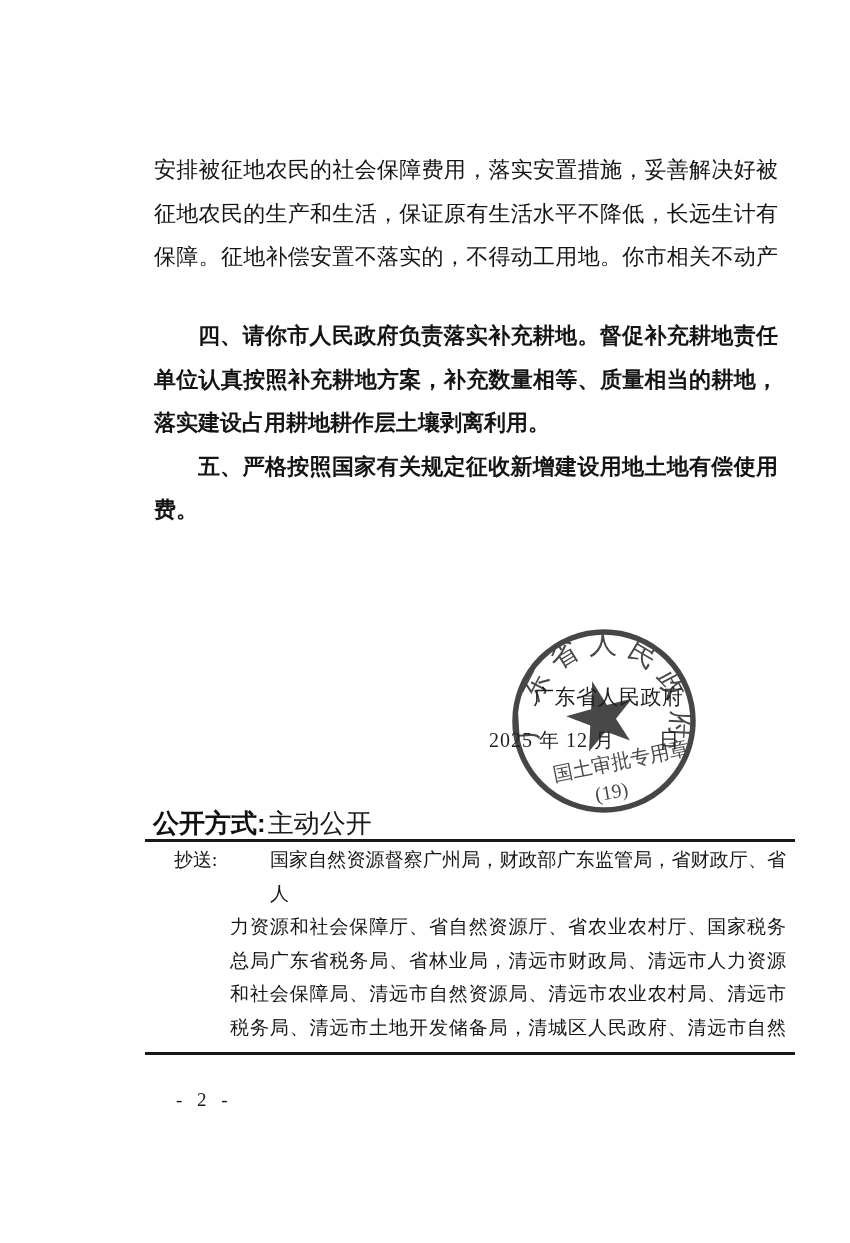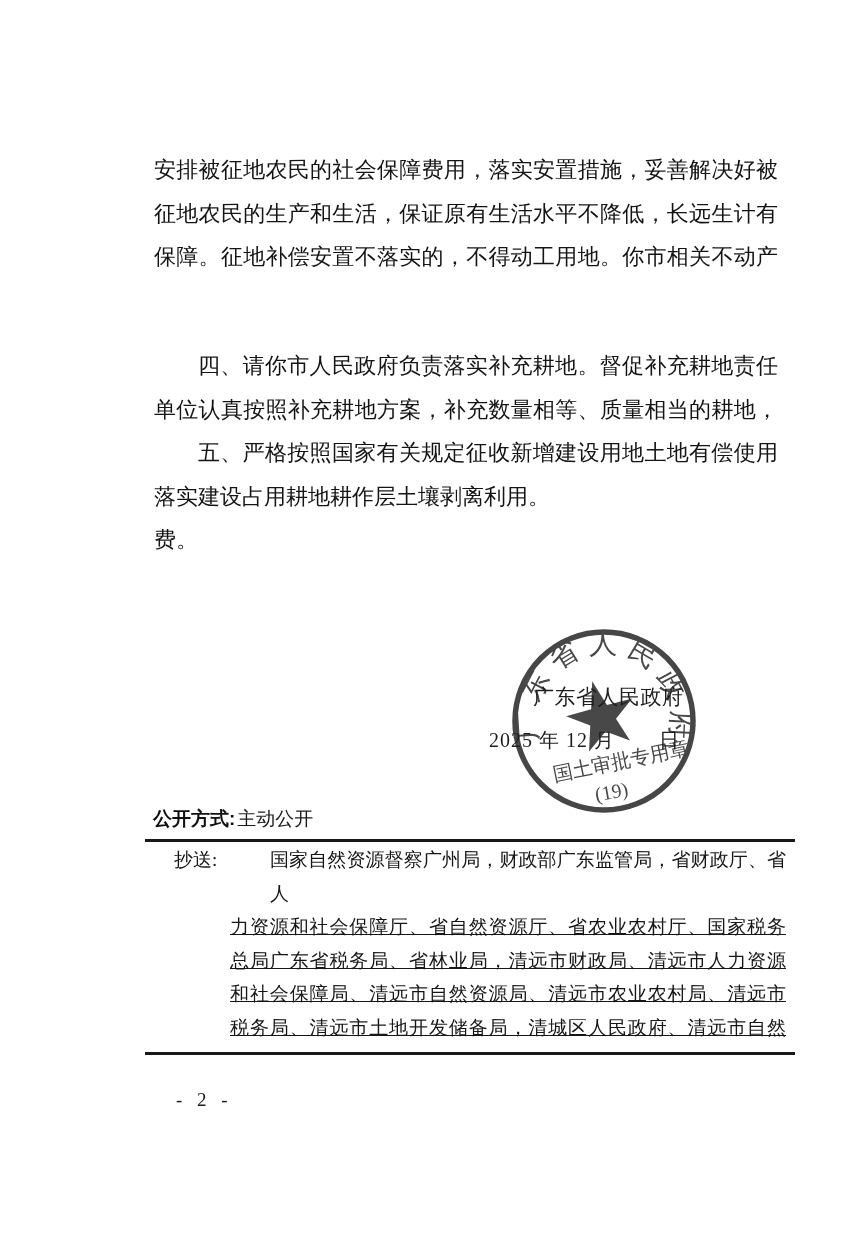--- a/index.html
+++ b/index.html
@@ -30,61 +30,61 @@
   .typed-authority {
     position: absolute; left: 492px; top: 683px;
     font-size: 21px; letter-spacing: 0.5px; color: #1e1e1e;
   }
   .typed-date {
     position: absolute; left: 448px; top: 727px;
     font-size: 20px; letter-spacing: 1px; color: #1e1e1e;
   }
   .typed-date .day-gap { margin-left: 44px; }
   
-  .disclosure { position: absolute; left: 112px; top: 806px; font-size: 19px; }
+  .disclosure { position: absolute; left: 112px; top: 806px; font-size: 26px; }
   .disclosure .lbl {
     font-family: "Liberation Sans", "DejaVu Sans", sans-serif;
     font-weight: bold; letter-spacing: 0px; color: #111;
   }
   .disclosure .val { color: #191919; margin-left: 2px; }
   .rule { position: absolute; left: 104px; width: 650px; height: 3px; background: #181818; }
   .rule-top { top: 839px; }
   .rule-bottom { top: 1052px; }
   
   .ccblock {
     position: absolute; left: 133px; top: 843px; width: 612px;
     font-size: 19px; line-height: 33.5px; color: #161616;
   }
   .cc-first { display: flex; font-family: Liberation Serif, serif; }
   .cc-first .cc-label { flex: 0 0 56px; }
   .cc-first .cc-text { flex: 1 1 auto; text-align: justify; text-align-last: justify; margin-left: 40px; }
-  .cc-cont { padding-left: 56px; text-decoration: underline; }
+  .cc-cont { padding-left: 56px; }
   .cc-cont.fill { text-align: justify; text-align-last: justify; }
   
   .pagenum {
     position: absolute; left: 135px; top: 1089px;
     font-size: 19px; letter-spacing: 5px; color: #1a1a1a;
   }
 </style>
 </head>
 <body>
 
 <div class="page">
 
   <div class="bodyblock" style="top:148px;">
     <div class="line fill">安排被征地农民的社会保障费用，落实安置措施，妥善解决好被</div>
     <div class="line fill">征地农民的生产和生活，保证原有生活水平不降低，长远生计有</div>
     <div class="line fill">保障。征地补偿安置不落实的，不得动工用地。你市相关不动产</div>
   </div>
 
-  <div class="bodyblock" style="top:344px;">
+  <div class="bodyblock" style="top:314px;font-weight:bold;">
     <div class="line fill indent">四、请你市人民政府负责落实补充耕地。督促补充耕地责任</div>
     <div class="line fill">单位认真按照补充耕地方案，补充数量相等、质量相当的耕地，</div>
+    <div class="line">落实建设占用耕地耕作层土壤剥离利用。</div>
     <div class="line fill indent">五、严格按照国家有关规定征收新增建设用地土地有偿使用</div>
-    <div class="line">落实建设占用耕地耕作层土壤剥离利用。</div>
     <div class="line">费。</div>
   </div>
 
   <svg class="seal-svg" width="230" height="230" viewBox="0 0 230 230">
     <defs>
       <path id="sealArcTop" d="M 51.1 138.3 A 68 68 0 1 1 178.9 138.3" fill="none"></path>
     </defs>
     <g fill="#2d2d2d" stroke="none" font-family="Liberation Serif, serif">
       <circle cx="115" cy="115" r="89" fill="none" stroke="#2b2b2b" stroke-width="5.5"></circle>
       <text font-size="28" letter-spacing="1">

